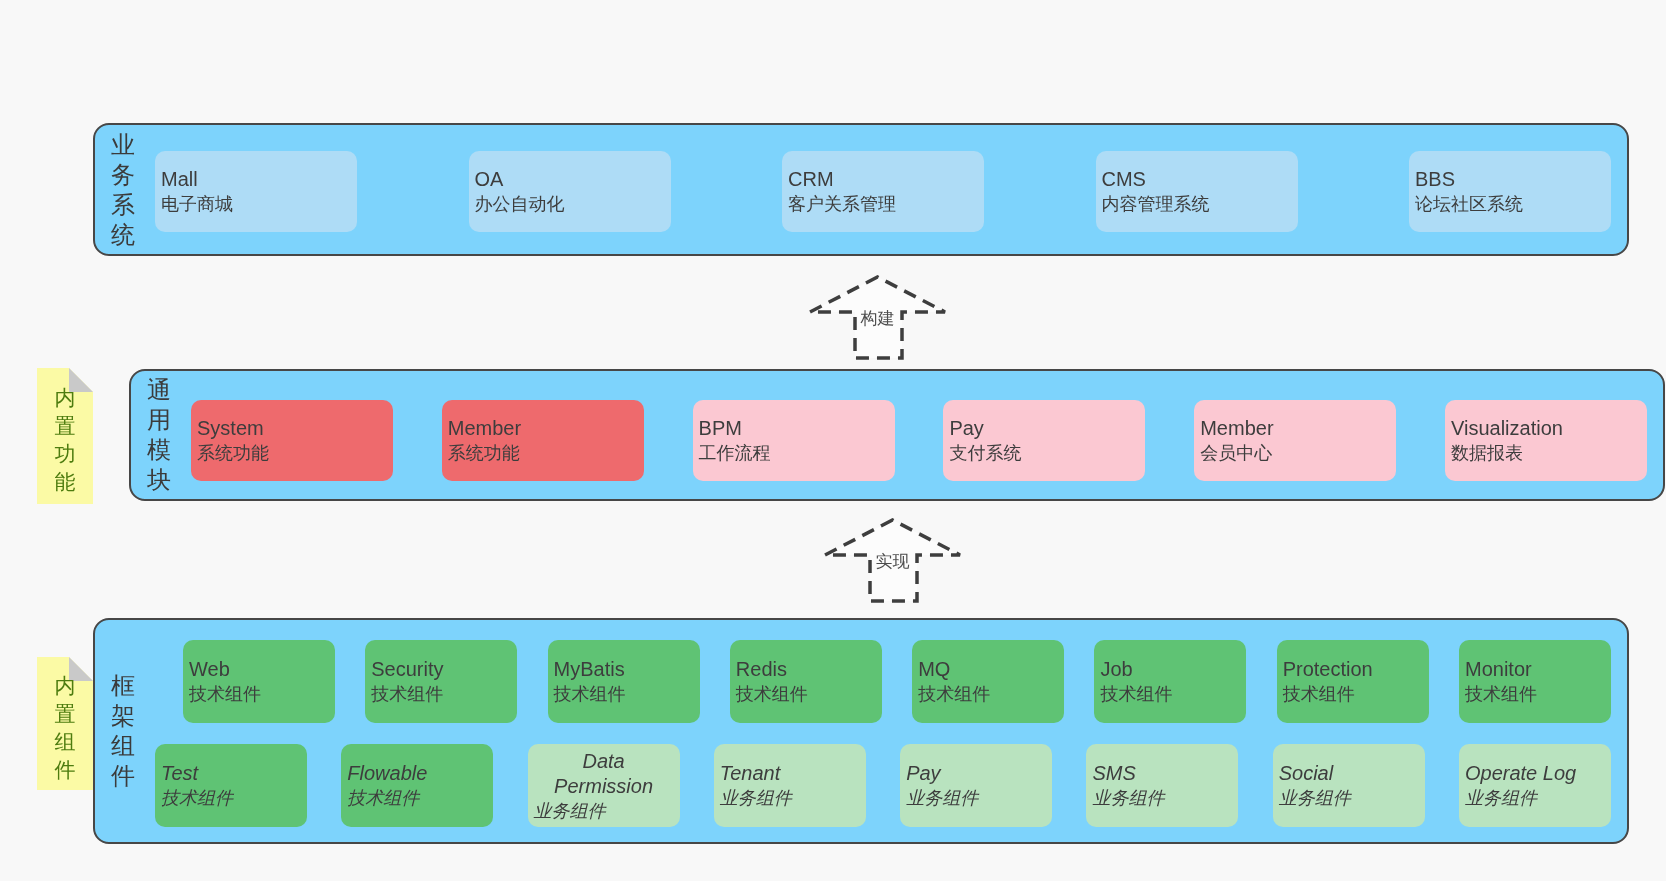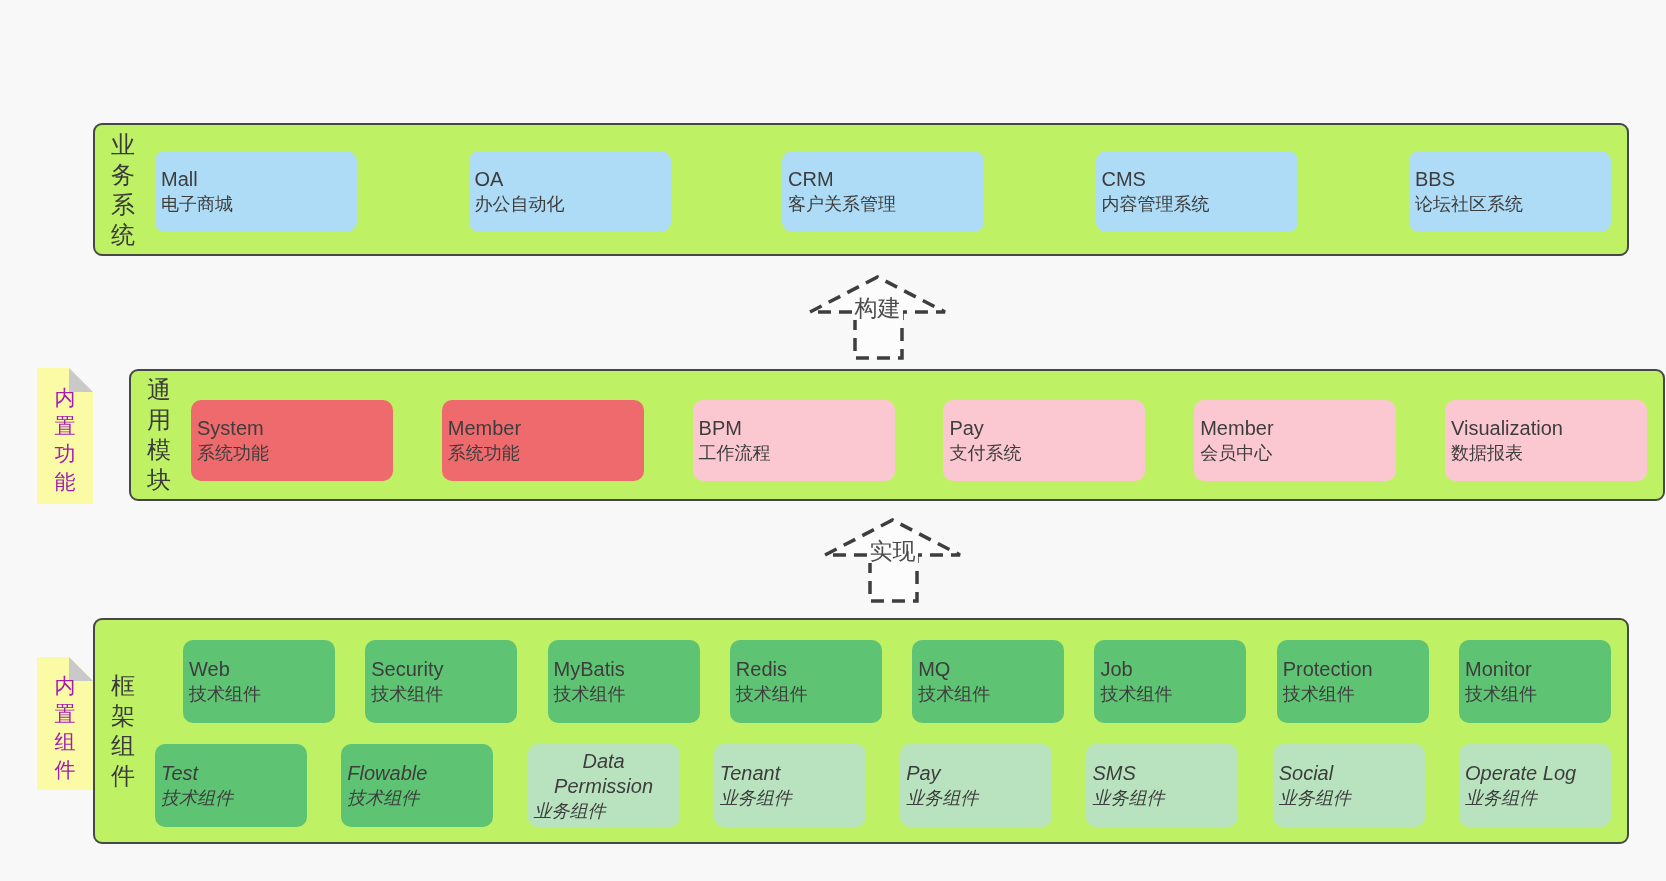--- a/index.html
+++ b/index.html
@@ -5,21 +5,21 @@
   html,body{margin:0;padding:0;}
   body{
     width:1666px;height:881px;position:relative;overflow:hidden;
     background:#f8f8f8;
     font-family:"Liberation Sans","DejaVu Sans",sans-serif;
     color:#3b3b3b;
   }
   
   .layer{
     position:absolute;left:93px;width:1536px;box-sizing:border-box;
-    background:#bef264;border:2px solid #474747;border-radius:9px;
+    background:#7dd3fc;border:2px solid #474747;border-radius:16px;
     z-index:1;
   }
   .layer-top{top:123px;height:133px;}
   .layer-mid{top:369px;height:132px;margin-left:36px;}
   .layer-bot{top:618px;height:226px;}
   .layer-label{
     position:absolute;left:13px;top:50%;transform:translateY(-50%);
     width:30px;font-size:24px;line-height:30px;text-align:center;
     word-break:break-all;color:#3b3b3b;
   }
@@ -53,30 +53,30 @@
     display:flex;align-items:center;justify-content:center;
   }
   .tag-mid{top:368px;height:136px;}
   .tag-bot{top:657px;height:133px;}
   .tag .fold{
     position:absolute;top:0;right:0;width:24px;height:24px;
     background:linear-gradient(225deg,rgba(0,0,0,0) 50%,#c9c9c9 50%);
   }
   .tag .tagtext{
     width:24px;font-size:21px;line-height:28px;text-align:center;
-    word-break:break-all;color:#a21caf;position:relative;top:4px;
+    word-break:break-all;color:#4d7c0f;position:relative;top:4px;
   }
   
   .arrow{position:absolute;width:141px;height:86px;z-index:0;}
   .arrow-1{left:807px;top:275px;}
   .arrow-2{left:822px;top:518px;}
   .arrow svg{position:absolute;left:0;top:0;}
   .arrow .alabel{
-    position:absolute;left:50%;top:22px;transform:translateX(-50%);
-    background:#fcfcfc;padding:0 2px;font-size:23px;line-height:23px;
+    position:absolute;left:50%;top:32px;transform:translateX(-50%);
+    background:#fcfcfc;padding:0 2px;font-size:17px;line-height:23px;
     color:#4c4c4c;white-space:nowrap;
   }
 </style>
 </head>
 <body>
 
 <div class="tag tag-mid">
   <div class="fold"></div>
   <div class="tagtext">内置功能</div>
 </div>

